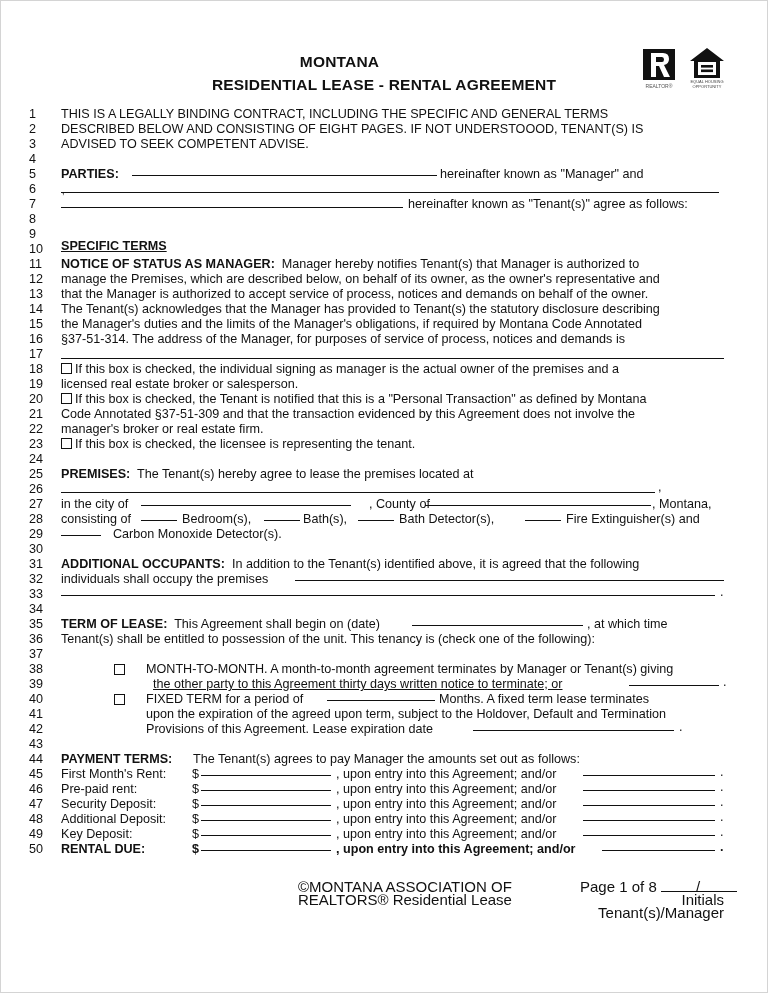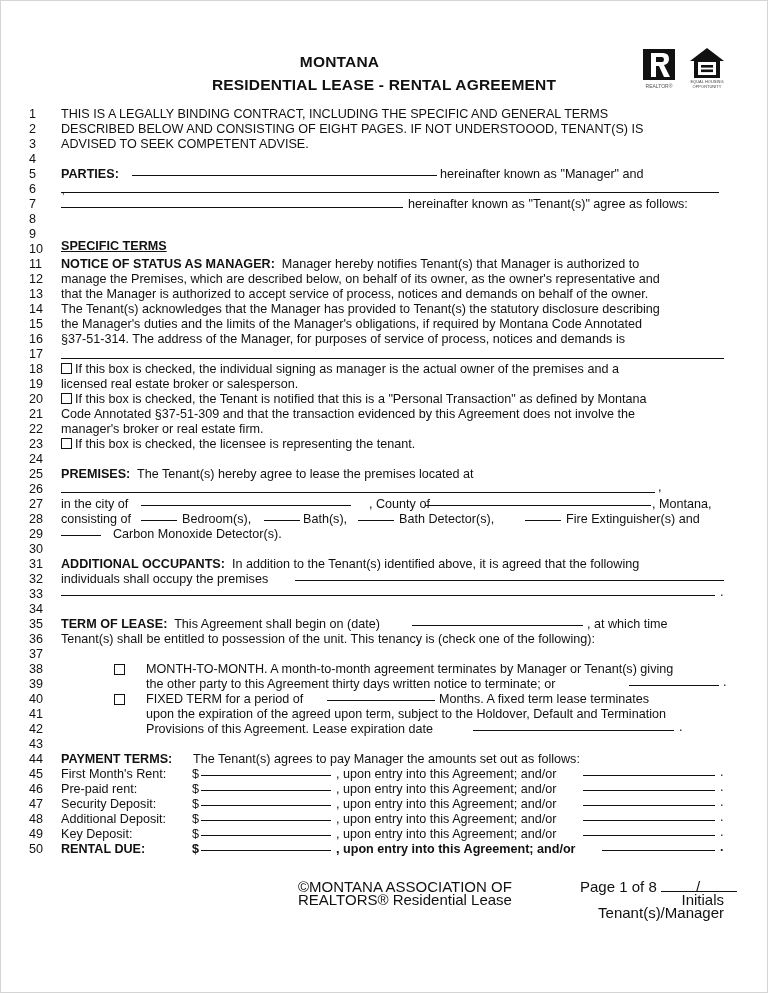--- a/index.html
+++ b/index.html
@@ -320,21 +320,21 @@
   </div>
   <div class="line" style="top:631px">
       <span class="tx">Tenant(s) shall be entitled to possession of the unit. This tenancy is (check one of the following):</span>
     </div>
 
   <div class="line" style="top:661px">
     <span style="position:absolute;left:113px;top:2px;" class="cb"></span>
     <span style="position:absolute;left:145px;">MONTH-TO-MONTH. A month-to-month agreement terminates by Manager or Tenant(s) giving</span>
   </div>
   <div class="line" style="top:676px">
-    <span style="position:absolute;left:145px;">the other party to this Agreement thirty days written notice to terminate; or</span>
+    <span style="position:absolute;left:152px;text-decoration:underline;">the other party to this Agreement thirty days written notice to terminate; or</span>
     <span style="position:absolute;left:628px;top:-3px;width:90px;" class="blank"></span>
     <span style="position:absolute;left:722px;top:-2px;">.</span>
   </div>
   <div class="line" style="top:691px">
     <span style="position:absolute;left:113px;top:2px;" class="cb"></span>
     <span style="position:absolute;left:145px;">FIXED TERM for a period of</span>
     <span style="position:absolute;left:326px;top:-3px;width:108px;" class="blank"></span>
     <span style="position:absolute;left:438px;">Months. A fixed term lease terminates</span>
   </div>
   <div class="line" style="top:706px">

